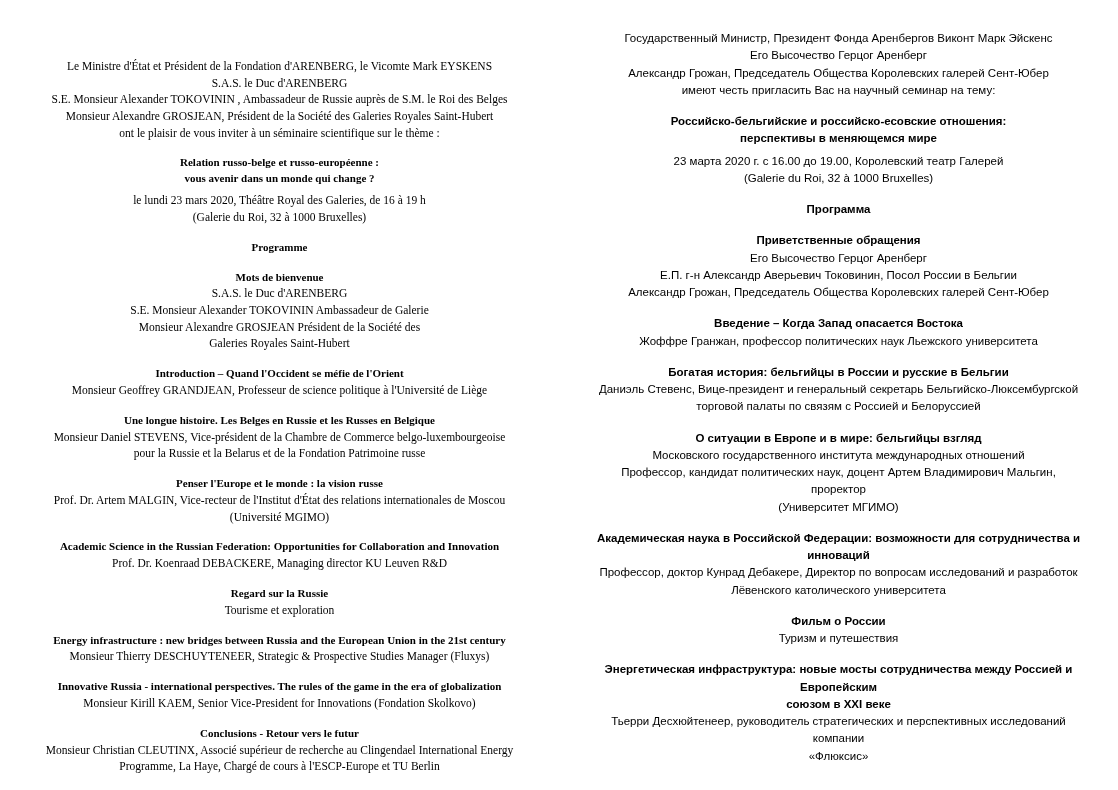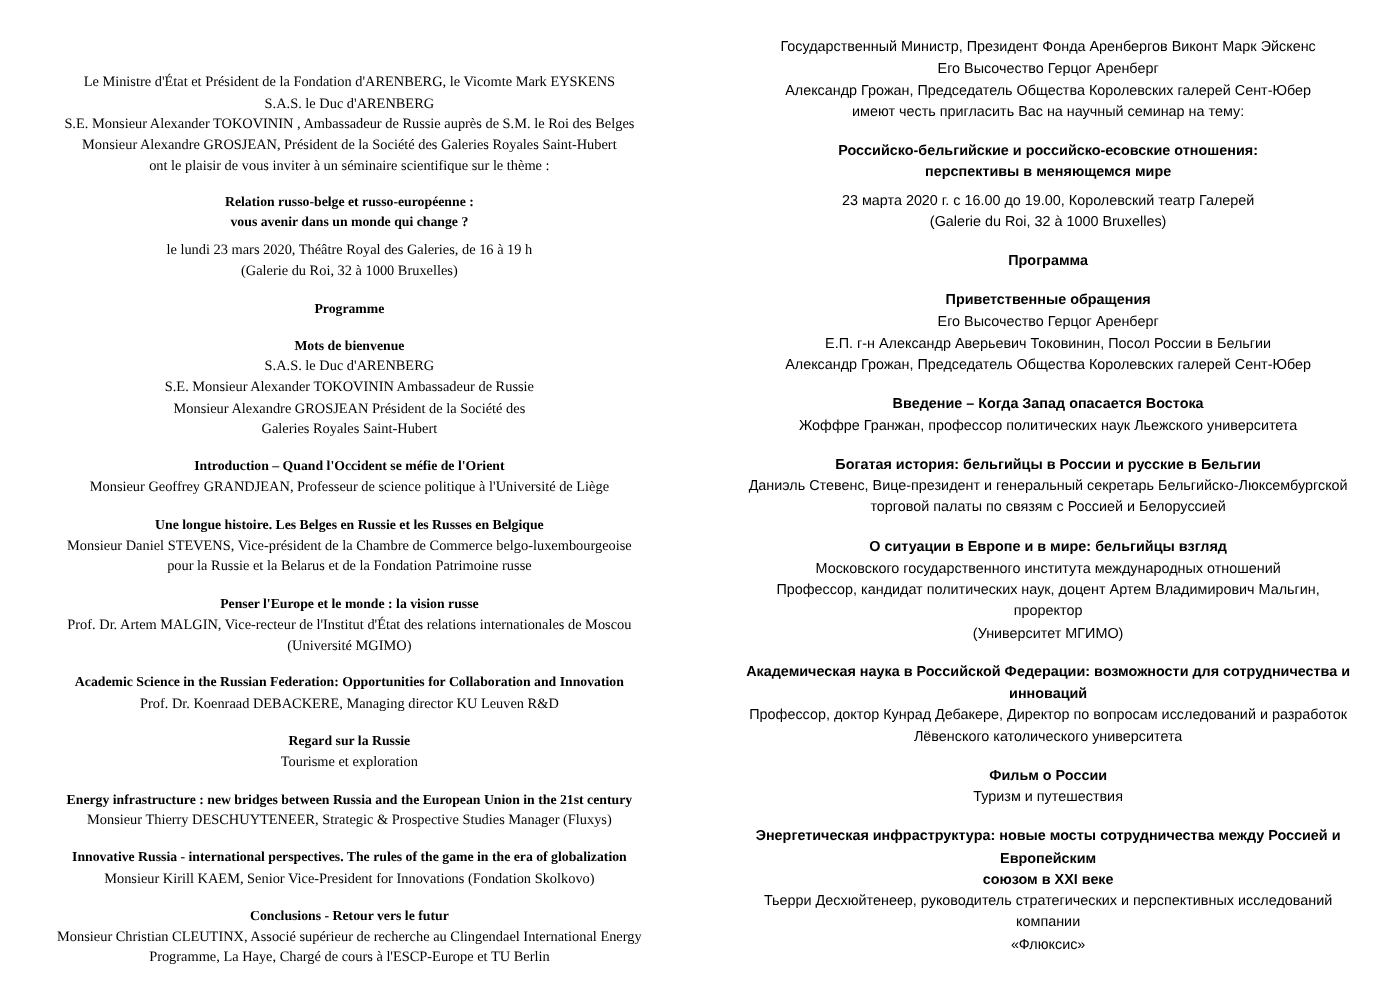--- a/index.html
+++ b/index.html
@@ -92,21 +92,21 @@
 
     <div class="gap-m"></div>
 
     <div class="l-head line">Programme</div>
 
     <div class="gap-m"></div>
 
     <div>
       <div class="l-head line">Mots de bienvenue</div>
       <div class="l-norm line">S.A.S. le Duc d'ARENBERG</div>
-      <div class="l-norm line">S.E. Monsieur Alexander TOKOVININ  Ambassadeur de Russie</div>
+      <div class="l-norm line">S.E. Monsieur Alexander TOKOVININ  Ambassadeur de Galerie</div>
       <div class="l-norm line">Monsieur Alexandre GROSJEAN Président de la Société des</div>
       <div class="l-norm line">Galeries Royales Saint-Hubert</div>
     </div>
 
     <div class="gap-m"></div>
 
     <div>
       <div class="l-head line">Introduction – Quand l'Occident se méfie de l'Orient</div>
       <div class="l-norm line">Monsieur Geoffrey GRANDJEAN, Professeur de science politique à l'Université de Liège</div>
     </div>

